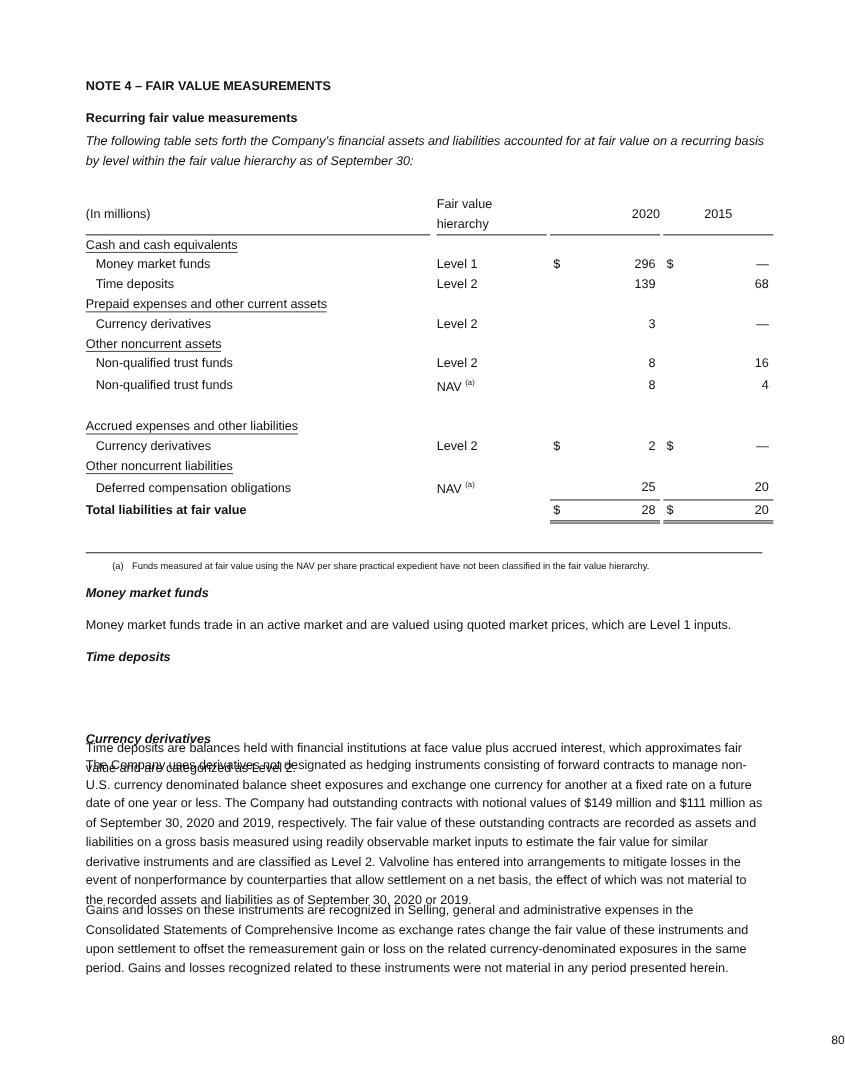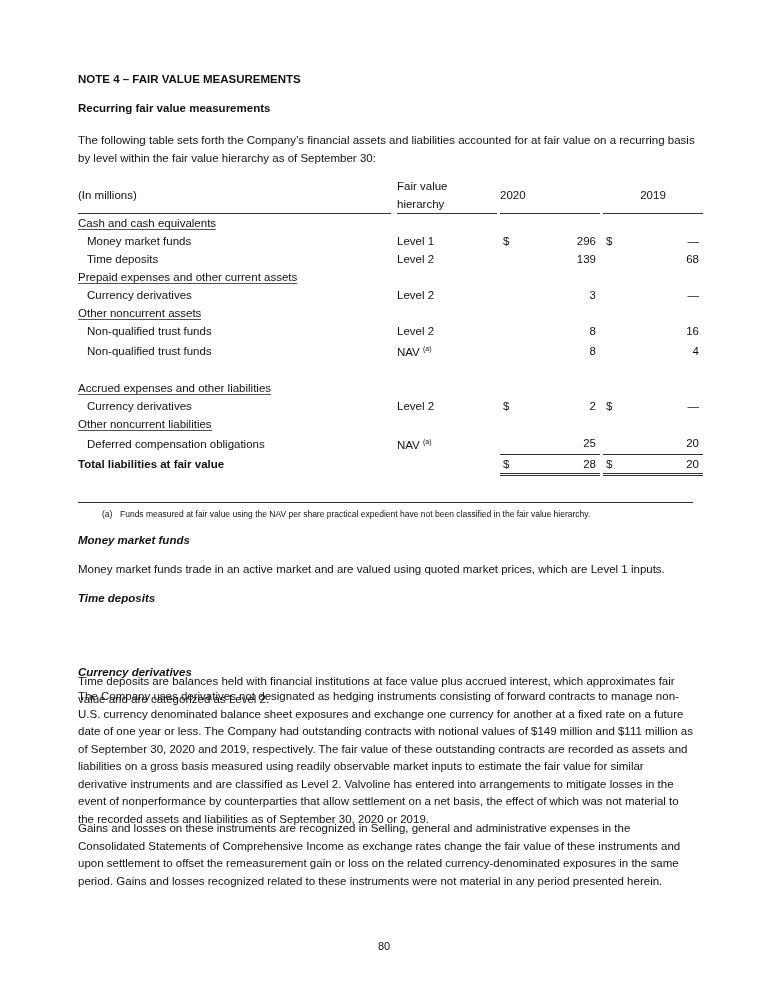--- a/index.html
+++ b/index.html
@@ -25,42 +25,42 @@
   .sec span { border-bottom: 1px solid #555; }
   .ind { padding-left: 9px !important; }
   .bold { font-weight: bold; }
   .top-rule { border-top: 1.5px solid #333; }
   .dbl { border-bottom: 3px double #333; }
   .spacer td { height: 18px; }
   sup { font-size: 7px; vertical-align: 5px; }
   .fullrule { left: 78px; top: 502px; width: 615px; border-top: 1.5px solid #333; }
   .footnote { left: 78px; top: 509px; font-size: 8.5px; padding-left: 24px; }
   .footnote .fm { display: inline-block; width: 18px; }
-  .pagenum { left: 0; width: 768px; text-align: center; top: 940px; font-size: 11px; }
+  .pagenum { left: 0; width: 768px; text-align: right; top: 940px; font-size: 11px; }
 </style>
 </head>
 <body>
 
 <div class="abs h1">NOTE 4 – FAIR VALUE MEASUREMENTS</div>
 <div class="abs h2">Recurring fair value measurements</div>
-<div class="abs para" style="top:132px;">The following table sets forth the Company’s financial assets and liabilities accounted for at fair value on a recurring basis by level within the fair value hierarchy as of September 30:</div>
+<div class="abs para" style="top:121px;font-style:italic;">The following table sets forth the Company’s financial assets and liabilities accounted for at fair value on a recurring basis by level within the fair value hierarchy as of September 30:</div>
 
 <table class="fv">
   <tbody>
       <tr class="hdr">
     <td class="c-label ul">(In millions)</td>
     <td class="c-gap1"></td>
     <td class="c-hier ul">
       <div>Fair value</div>
       <div>hierarchy</div>
     </td>
     <td class="c-gap2"></td>
-    <td class="c-amt ul" style="text-align:left">2020</td>
+    <td class="c-amt ul" style="text-align:right">2020</td>
     <td class="c-gap3"></td>
-    <td class="c-amt ul" style="text-align:center">2019</td>
+    <td class="c-amt ul" style="text-align:center">2015</td>
   </tr>
 
   <tr class="sec">
     <td colspan="7"><span>Cash and cash equivalents</span></td>
   </tr>
   <tr>
     <td class="c-label ind">Money market funds</td>
         <td></td>
     <td class="c-hier">Level 1</td>
         <td></td>

